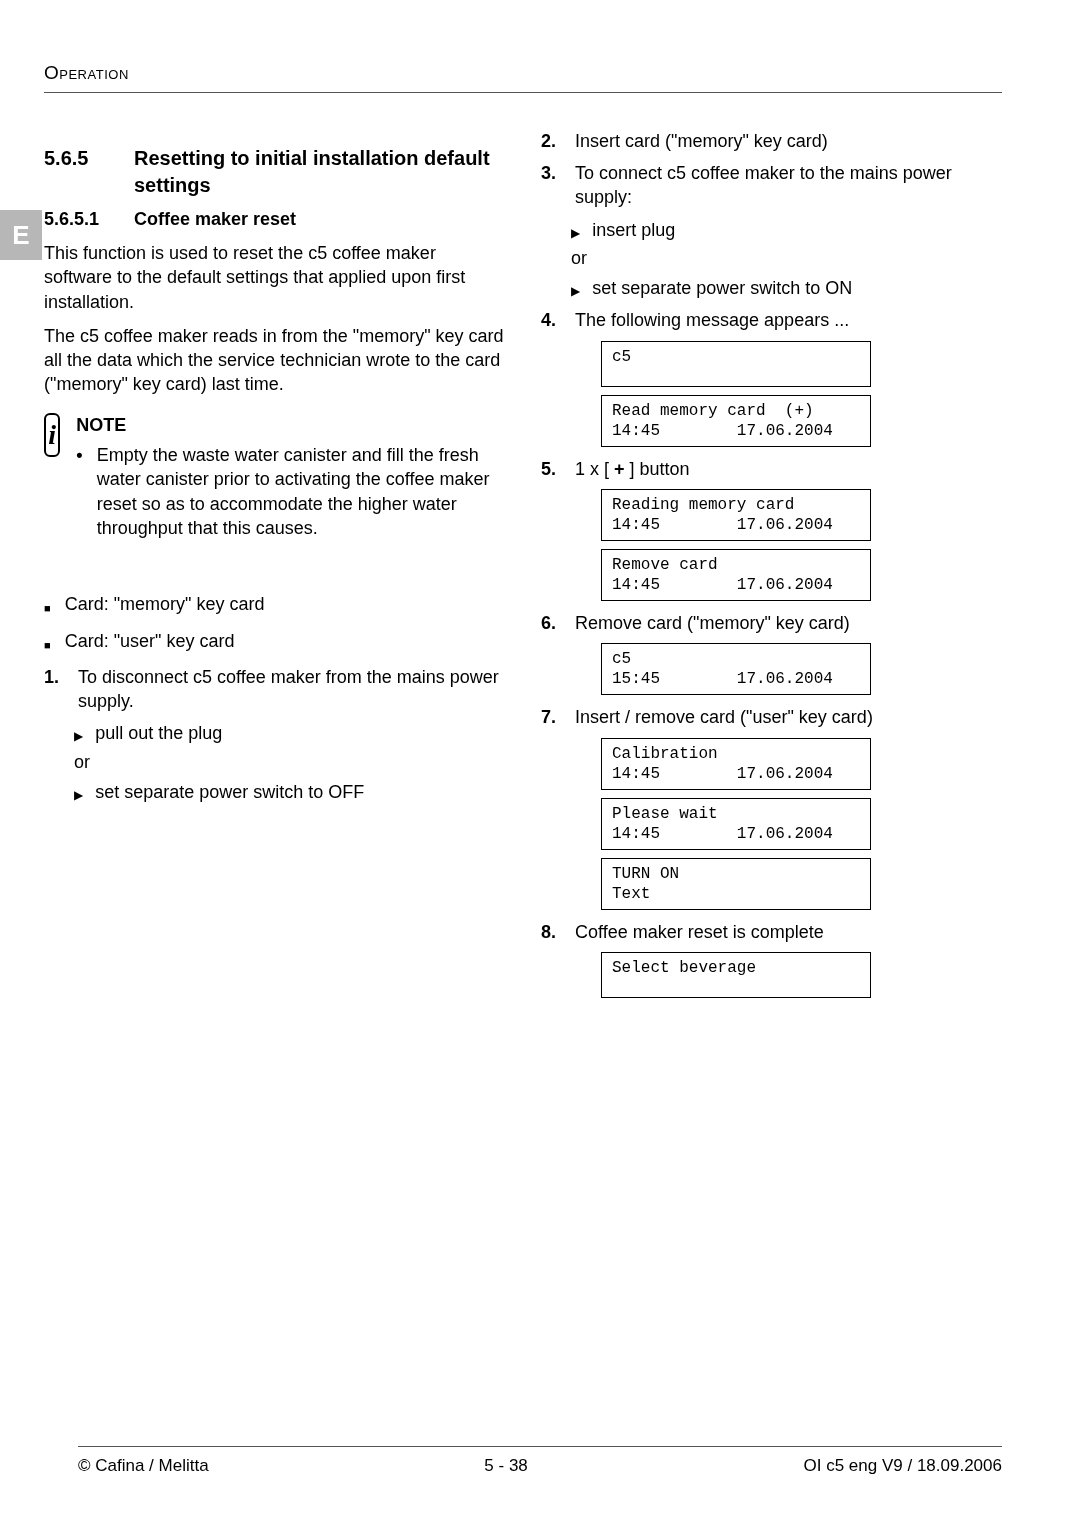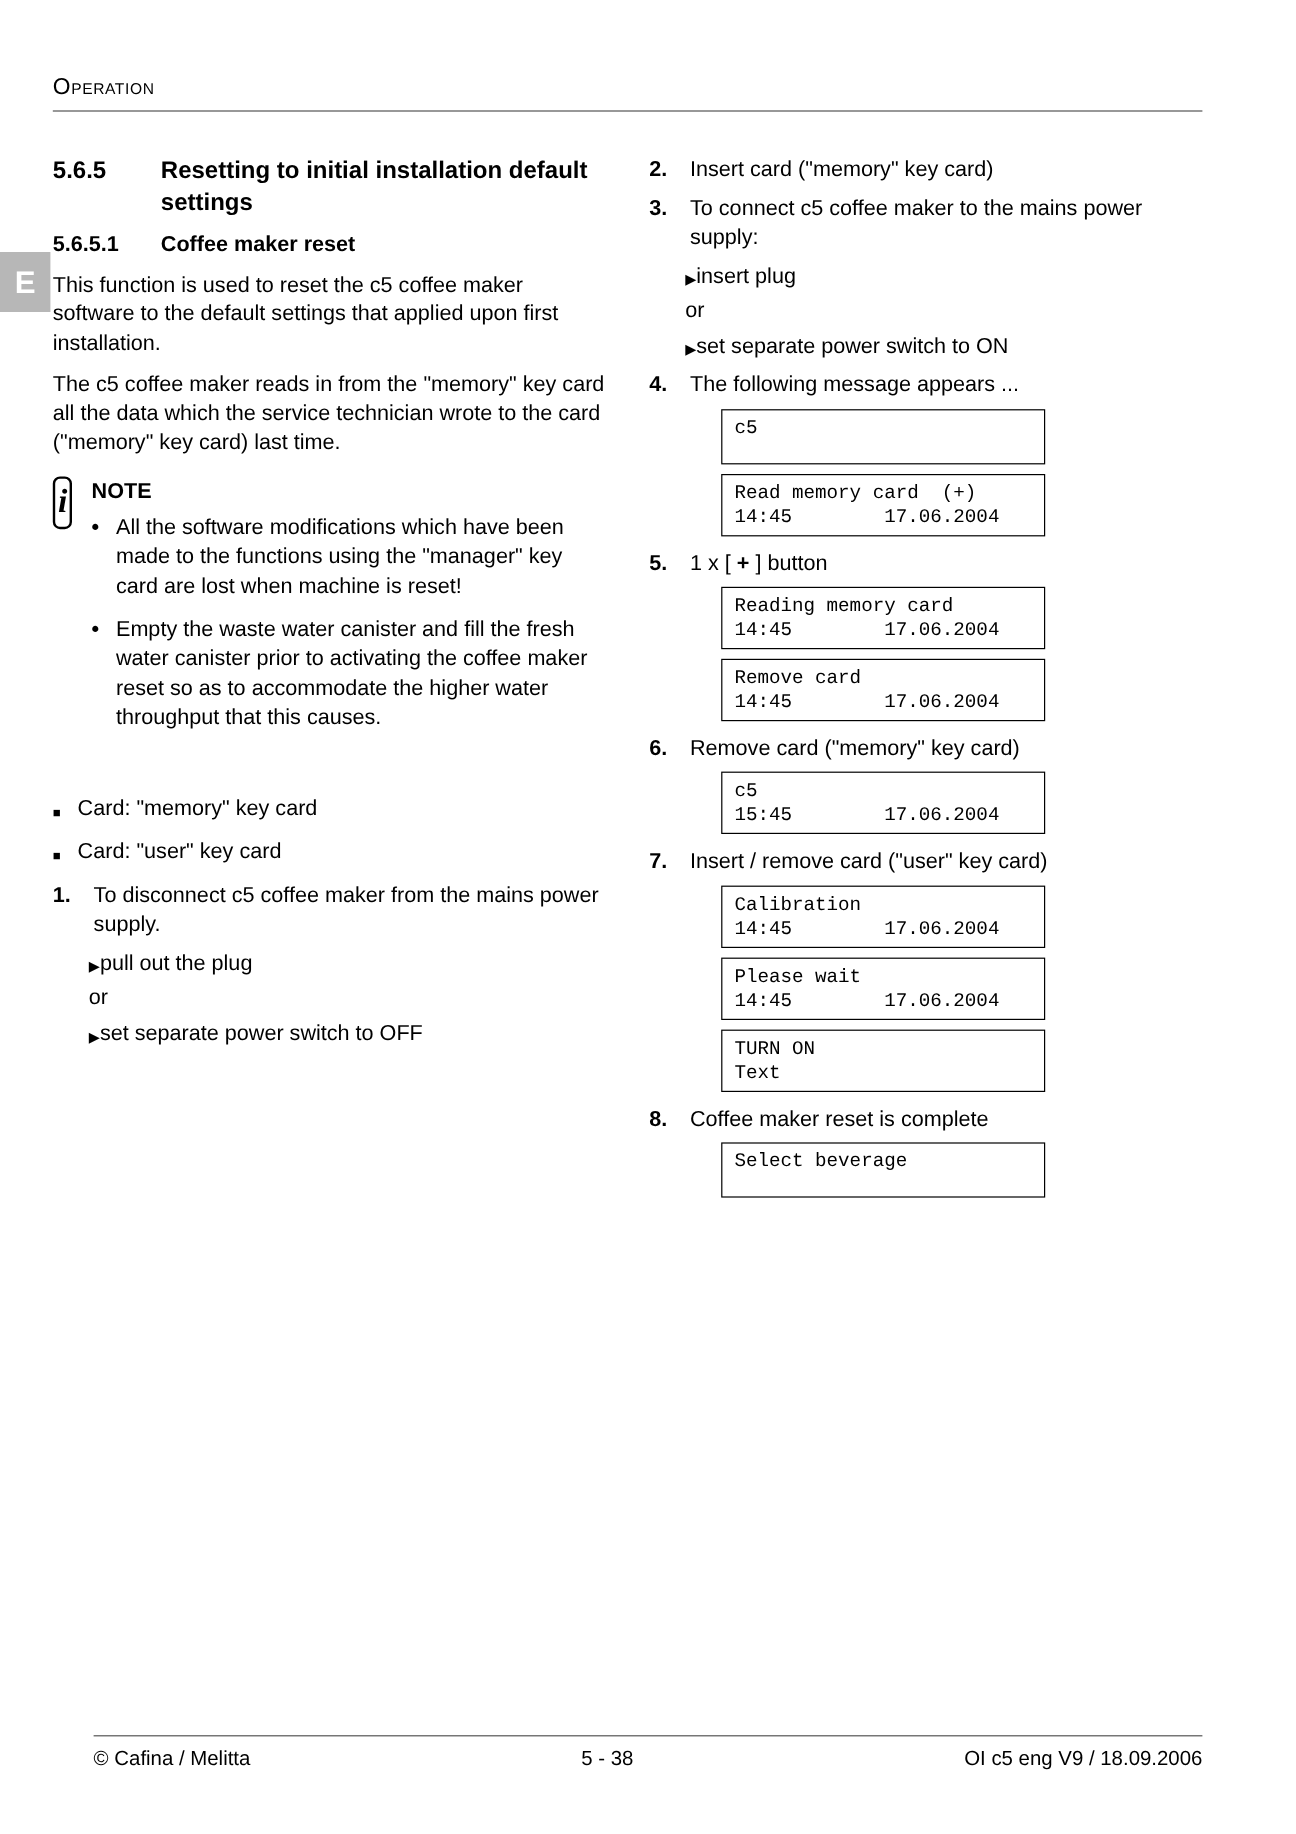--- a/index.html
+++ b/index.html
@@ -38,21 +38,21 @@
     font-weight: bold;
     font-size: 26px;
     text-align: center;
     line-height: 50px;
   }
   .content {
     display: flex;
     gap: 36px;
   }
   .col { flex: 1; }
-  .section-row { display: flex; align-items: flex-start; gap: 18px; margin-bottom: 4px;}
+  .section-row { display: flex; align-items: flex-start; gap: 18px; margin-bottom: 4px; margin-top: 16px;}
   .secno { font-weight: bold; font-size: 20px; min-width: 72px; }
   .sectitle { font-weight: bold; font-size: 20px; }
   .subno { font-weight: bold; font-size: 18px; min-width: 72px; }
   .subtitle { font-weight: bold; font-size: 18px; }
   p { margin: 10px 0; }
   .note-block { display: flex; align-items: flex-start; gap: 16px; margin-top: 16px; }
   .info-icon {
     width: 44px; height: 44px;
     border: 2px solid #000;
     border-radius: 6px;
@@ -63,21 +63,21 @@
     line-height: 1;
   }
   .note-title { font-weight: bold; }
   .bullets { margin: 6px 0 0 0; padding-left: 0; list-style: none; }
   .bullets li { display: flex; gap: 14px; margin-bottom: 12px; }
   .dot::before { content: "•"; font-weight: bold; }
   .square::before { content: "■"; font-size: 11px; position: relative; top: 2px; }
   .ol { margin: 0; padding-left: 0; }
   .ol-item { display: flex; gap: 10px; margin-bottom: 8px; }
   .ol-num { font-weight: bold; min-width: 24px; }
-  .sub { display: flex; margin: 6px 0 2px 30px; }
+  .sub { display: flex; gap: 12px; margin: 6px 0 2px 30px; }
   .arrow::before { content: "▶"; font-size: 12px; position: relative; top: 1px; }
   .or { margin: 4px 0 4px 30px; }
   .lcd {
     border: 1.5px solid #000;
     font-family: "Courier New", Courier, monospace;
     font-size: 16px;
     padding: 5px 10px;
     margin: 8px 0 8px 60px;
     width: 270px;
     white-space: pre;
@@ -123,24 +123,20 @@
       <p>This function is used to reset the c5 coffee maker software to the default settings that applied upon first installation.</p>
       <p>The c5 coffee maker reads in from the "memory" key card all the data which the service technician wrote to the card ("memory" key card) last time.</p>
 
       <div class="note-block">
         <div class="info-icon">i</div>
         <div>
           <div class="note-title">NOTE</div>
           <ul class="bullets">
             <li>
                 <span class="dot"></span>
-                <span>All the software modifications which have been made to the functions using the "manager" key card are lost when machine is reset!</span>
-              </li>
-            <li>
-                <span class="dot"></span>
                 <span>Empty the waste water canister and fill the fresh water canister prior to activating the coffee maker reset so as to accommodate the higher water throughput that this causes.</span>
               </li>
           </ul>
         </div>
       </div>
 
       <ul class="bullets" style="margin-top:40px;">
         <li>
             <span class="square"></span>
             <span>Card: "memory" key card</span>

